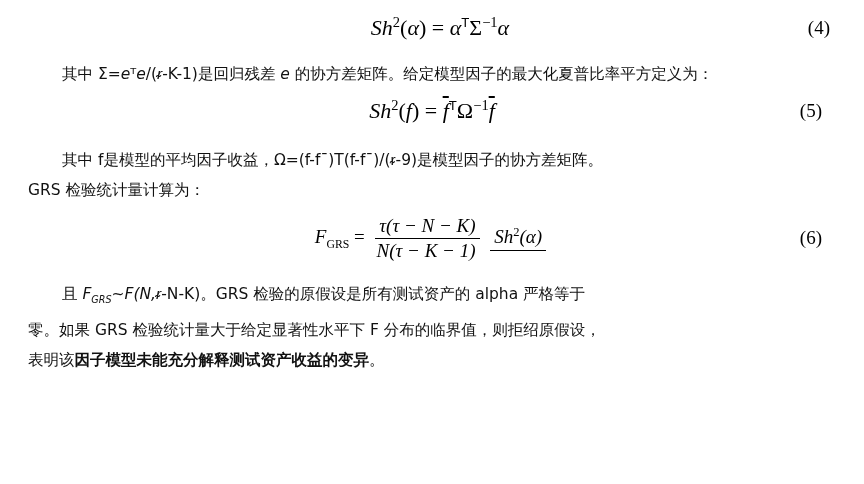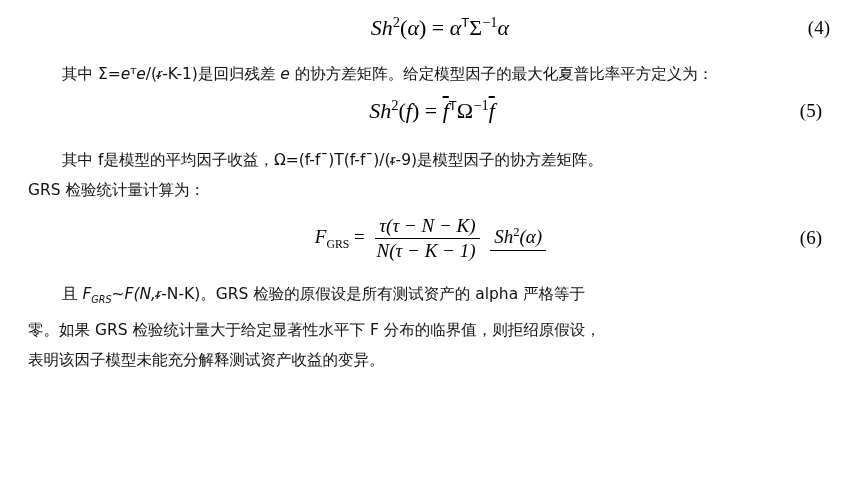--- a/index.html
+++ b/index.html
@@ -89,21 +89,21 @@
   
   .para {
     font-family: "DejaVu Sans", "Liberation Sans", sans-serif;
     font-size: 15.5px;
     line-height: 30px;
     color: #111;
     text-align: justify;
   }
   .para .ind { display: inline-block; width: 34px; }
   .it { font-style: italic; }
-  .bold { font-weight: normal; }
+  .bold { font-weight: bold; }
 
   
   #eq4 { margin-top: 14px; font-size: 22px; margin-left: 8px; }
   #p1  { margin: 18px 30px 0 28px; }
   #eq5 { margin-top: 8px; font-size: 22px; }
   #p2  { margin: 20px 30px 0 28px; }
   #eq6 { margin-top: 10px; font-size: 19px; }
   #p3  { margin: 18px 30px 0 28px; }
 </style>
 </head>

